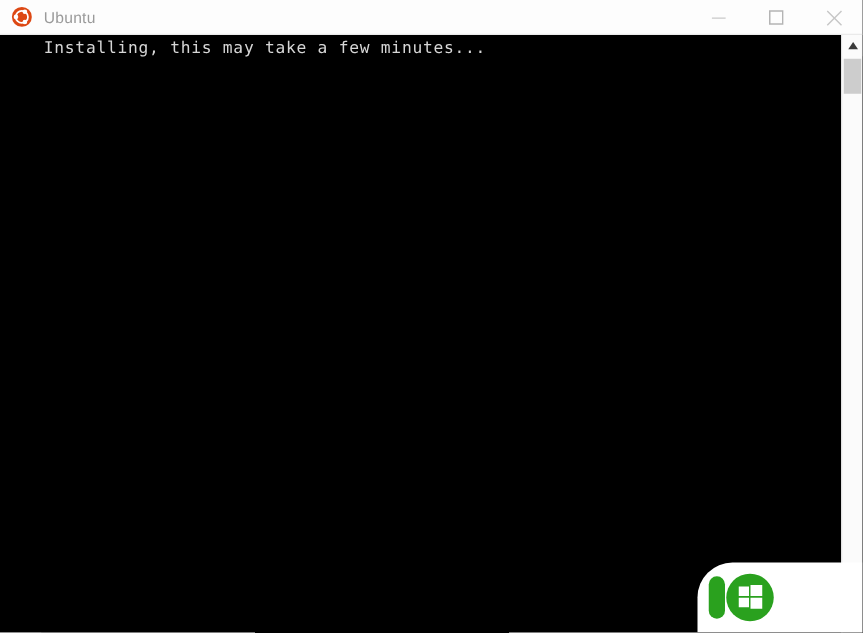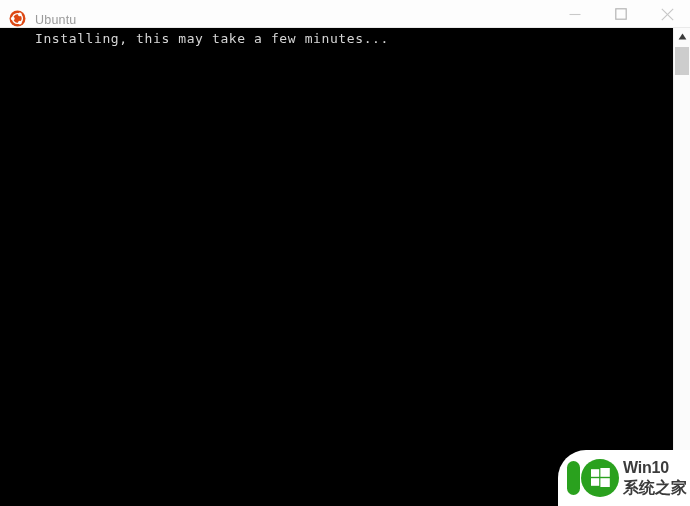--- a/index.html
+++ b/index.html
@@ -26,21 +26,21 @@
   #titlebar {
     position: absolute;
     left: 0;
     top: 0;
     width: 690px;
     height: 28px;
     background: #fdfdfd;
     border-bottom: 1px solid #eaeaea;
     box-sizing: border-box;
     display: flex;
-    align-items: flex-end;
+    align-items: center;
   }
   #app-icon {
     width: 17px;
     height: 17px;
     margin-left: 9px;
     margin-right: 9px;
     flex: 0 0 auto;
     display: block;
   }
   #title-text {
@@ -219,19 +219,15 @@
     <svg id="wm-logo" viewBox="0 0 56 44">
       <rect x="3" y="5" width="13" height="34" rx="6.5" fill="#2aa11e"></rect>
       <circle cx="36" cy="22" r="19" fill="#2aa11e"></circle>
       <g fill="#ffffff">
         <rect x="27" y="13.2" width="8.2" height="7.6"></rect>
         <rect x="36.4" y="12" width="9.4" height="8.8"></rect>
         <rect x="27" y="22.2" width="8.2" height="7.6"></rect>
         <rect x="36.4" y="22.2" width="9.4" height="8.8"></rect>
       </g>
     </svg>
-    <div id="wm-text">
-      <span id="wm-line1">Win10</span>
-      <span id="wm-line2">系统之家</span>
-    </div>
   </div>
 
 </div>
 
 </body></html>

